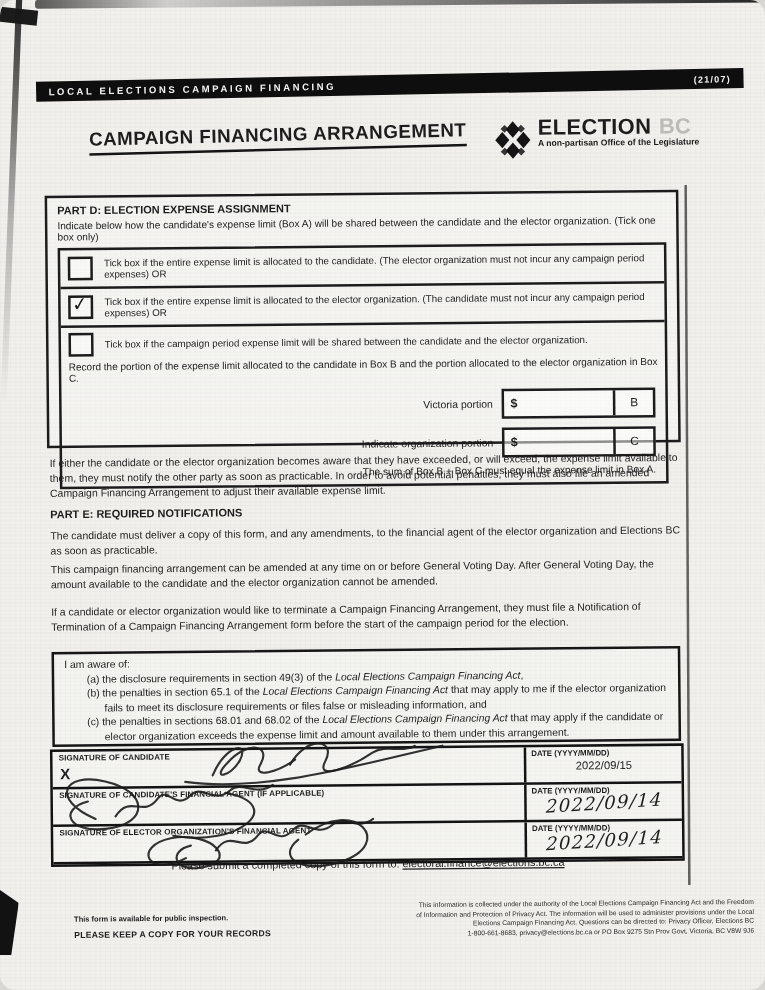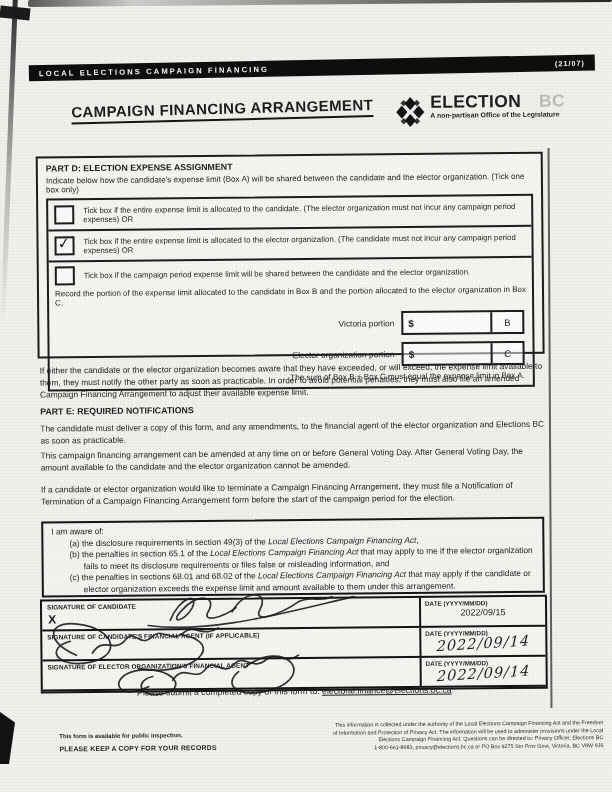--- a/index.html
+++ b/index.html
@@ -2,21 +2,21 @@
 <html><head>
 <meta charset="utf-8">
 <style>
   html,body{margin:0;padding:0;background:#d8d7d4;}
   .page{
     position:relative;width:612px;height:792px;margin:0 auto;overflow:hidden;
     background:#f1f0ed;
     background-image:
       repeating-linear-gradient(0deg, rgba(0,0,0,0.018) 0 1px, transparent 1px 3px),
       repeating-linear-gradient(90deg, rgba(0,0,0,0.014) 0 1px, transparent 1px 4px);
-    font-family:"Liberation Sans","DejaVu Sans",sans-serif;color:#1d1d1d;
+    font-family:"Liberation Sans","DejaVu Sans",sans-serif;color:#1d1d1d;border-radius:12px;
   }
   .sheet{position:absolute;inset:0;transform:rotate(-0.55deg);}
   
   .art-top{position:absolute;left:28px;top:0;right:0;height:7px;transform:rotate(-0.5deg);transform-origin:left top;
     background:linear-gradient(90deg, rgba(25,25,25,.7), rgba(130,130,130,.3) 18%, rgba(70,70,70,.55) 45%, rgba(45,45,45,.75) 72%, rgba(15,15,15,.9));border-radius:2px;}
   .art-corner{position:absolute;left:0;top:7px;width:30px;height:12px;background:#1b1b1b;transform:rotate(6deg);}
   .art-left{position:absolute;left:13px;top:-6px;width:5px;height:330px;transform:rotate(2.2deg);transform-origin:top;
     background:linear-gradient(180deg, rgba(20,20,20,.9), rgba(90,90,90,.4) 55%, rgba(120,120,120,0));border-radius:3px;}
   .art-fold{position:absolute;left:549px;top:148px;width:2px;height:560px;background:rgba(35,35,35,.7);transform:rotate(-0.3deg);}
   .art-wedge{position:absolute;left:0;top:712px;width:15px;height:52px;background:#121212;clip-path:polygon(0 0,100% 20%,60% 100%,0 100%);}
@@ -24,21 +24,21 @@
   .topbar{position:absolute;left:32px;top:60px;width:566px;height:16px;background:#0e0e0e;color:#f4f4f4;
     display:flex;align-items:center;justify-content:space-between;padding:0 10px;box-sizing:border-box;
     transform:rotate(-0.55deg);font-weight:bold;}
   .topbar .banner-text{font-size:7.6px;letter-spacing:2.1px;}
   .topbar .rev{font-size:7.2px;letter-spacing:1px;}
   .form-title{position:absolute;left:74px;top:99px;font-size:15px;font-weight:bold;letter-spacing:.4px;
     border-bottom:2px solid #151515;padding-bottom:2px;transform:rotate(-0.9deg);}
   .logo{position:absolute;left:398px;top:95px;width:180px;display:flex;align-items:flex-start;gap:5px;}
   .logo-icon{flex:0 0 auto;margin-top:2px;}
   .logo-text .brand{font-size:17.5px;font-weight:bold;letter-spacing:.3px;line-height:17px;}
-  .logo-text .brand .bc{color:#bdbbb7;margin-left:18px;}
+  .logo-text .brand .bc{color:#bdbbb7;margin-left:6px;}
   .logo-text .tagline{font-size:6.9px;font-weight:bold;margin-top:1px;}
   
   .partd{position:absolute;left:38px;top:154px;width:507px;height:202px;border:2px solid #1c1c1c;
     padding:5px 8px;box-sizing:border-box;background:rgba(255,255,255,.25);}
   .part-heading{font-size:8.8px;font-weight:bold;}
   .instruction{font-size:8.1px;margin-top:3px;}
   .options{border:2px solid #1c1c1c;margin-top:4px;}
   .opt-row{display:flex;align-items:center;padding:5px 6px;border-bottom:2px solid #1c1c1c;}
   .opt-compartment{padding:4px 6px 5px;}
   .opt-line{display:flex;align-items:center;}
@@ -150,21 +150,21 @@
             <span class="portion-label">Victoria portion</span>
             <div class="money-box">
               <div class="money-amount">
                   <span>$</span>
                   <span class="val"></span>
                 </div>
               <div class="money-letter">B</div>
             </div>
           </div>
           <div class="portion-row">
-            <span class="portion-label">Elector organization portion</span>
+            <span class="portion-label">Indicate organization portion</span>
             <div class="money-box">
               <div class="money-amount">
                   <span>$</span>
                   <span class="val"></span>
                 </div>
               <div class="money-letter">C</div>
             </div>
           </div>
           <div class="sum-note">The sum of Box B + Box C must equal the expense limit in Box A.</div>
         </div>

